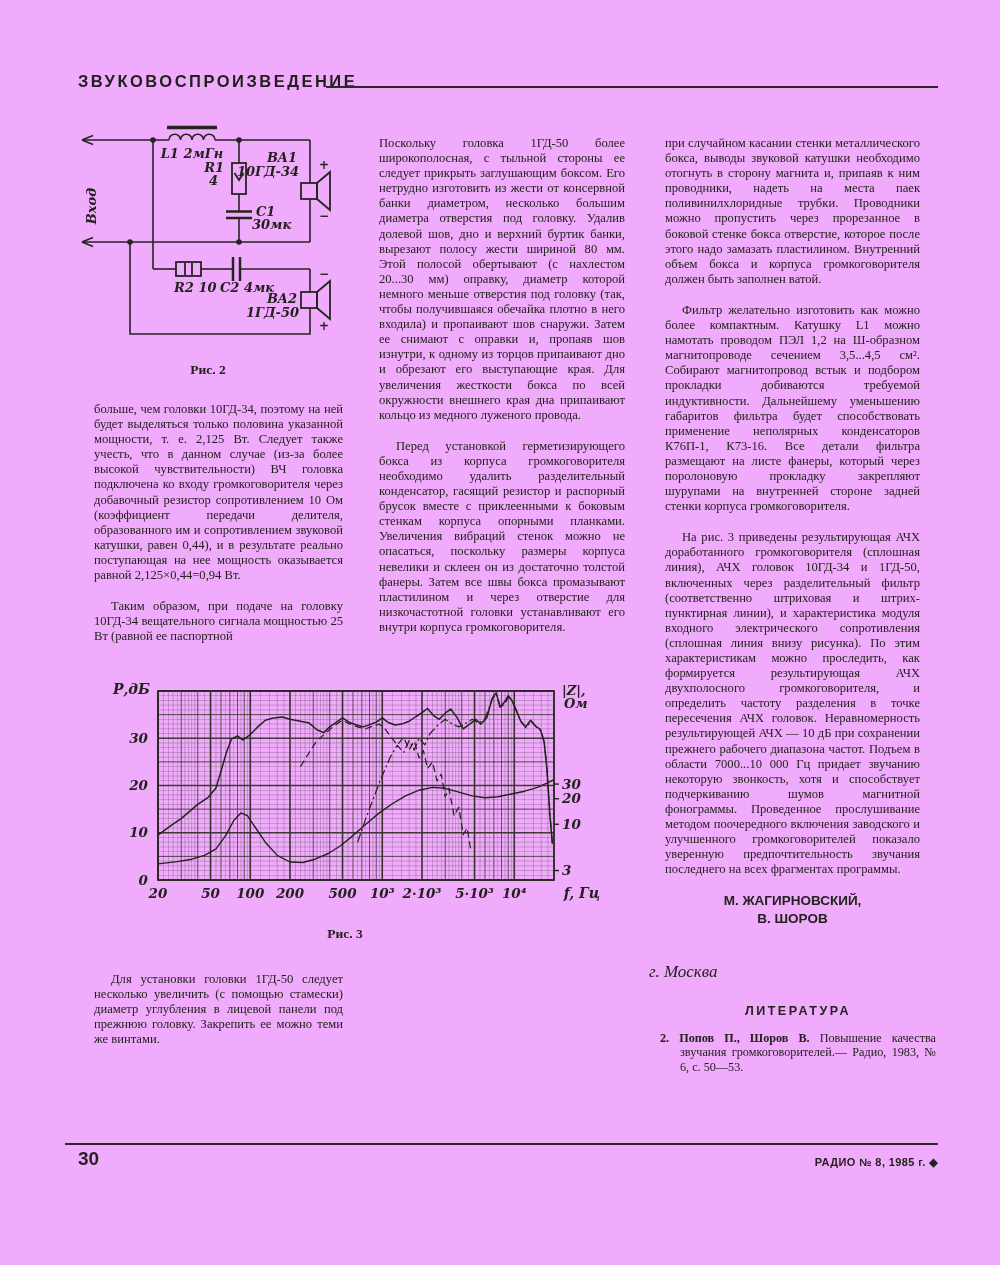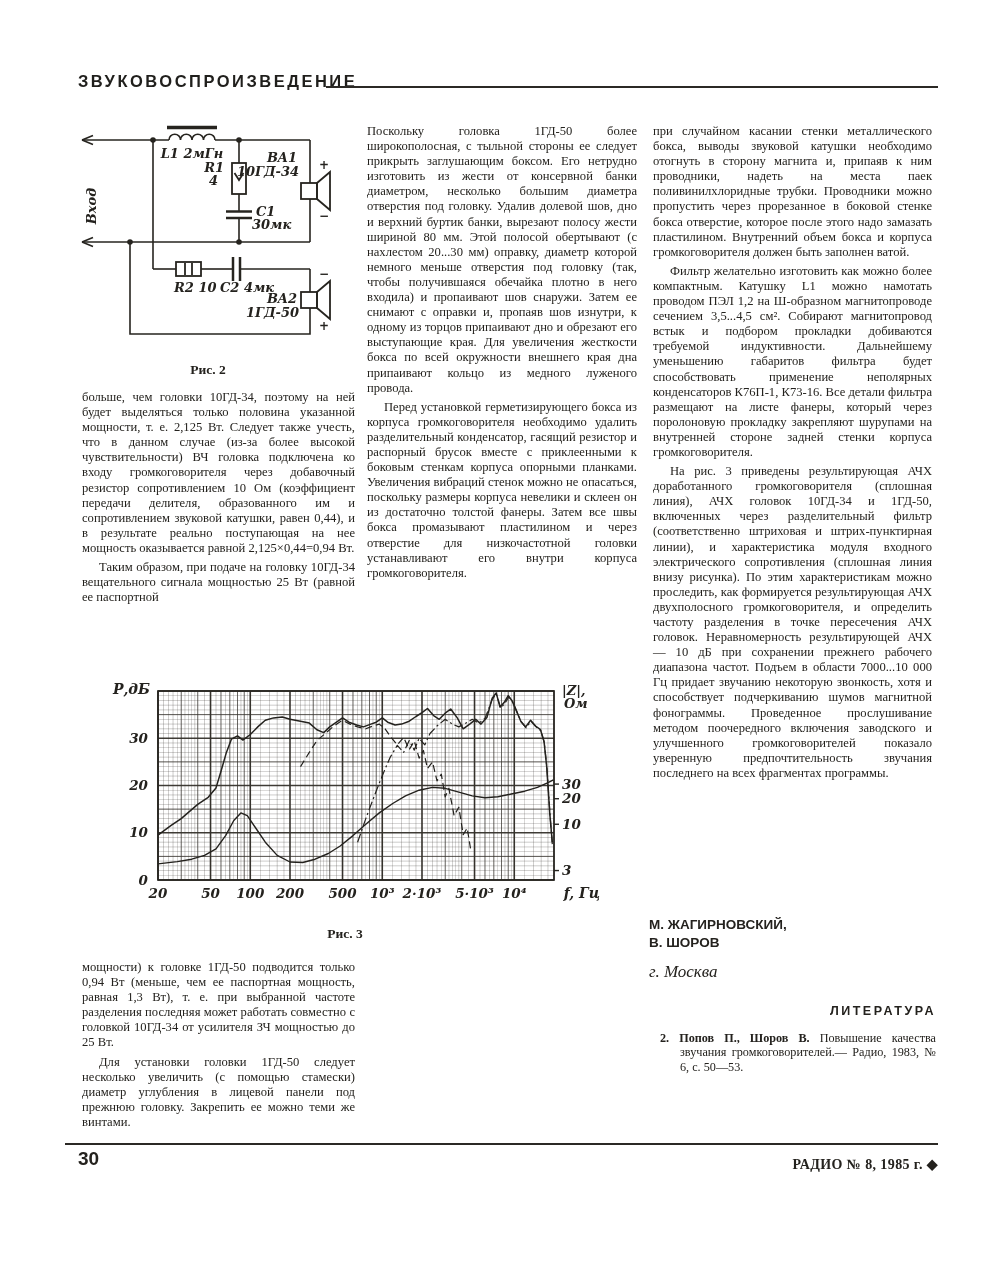--- a/index.html
+++ b/index.html
@@ -1,36 +1,36 @@
 <!DOCTYPE html>
 <html><head>
 <meta charset="utf-8">
 <style>
   html,body{margin:0;padding:0;background:#e8e8e6;}
-  .page{position:relative;width:1000px;height:1265px;background:#ffffff;
+  .page{position:relative;width:1000px;height:1265px;background:#f0abfc;
         font-family:"Liberation Serif",serif;color:#24221e;overflow:hidden;}
   .section-title{position:absolute;left:78px;top:72px;margin:0;
         font-family:"Liberation Sans",sans-serif;font-weight:bold;font-size:16.5px;
         letter-spacing:2.5px;color:#201f1c;}
   .hrule{position:absolute;height:2px;background:#2b2925;}
   .col{position:absolute;text-align:justify;font-size:12.6px;line-height:15.1px;overflow:hidden;}
-  .col p{margin:4px;}
+  .col p{margin:16px;}
   .col p.ind{text-indent:17px;}
   .figcap{position:absolute;text-align:center;font-weight:bold;font-size:13.5px;color:#24221e;}
-  .authors{position:absolute;left:649px;top:916px;width:287px;text-align:left;
+  .authors{position:absolute;left:649px;top:892px;width:287px;text-align:center;
         font-family:"Liberation Sans",sans-serif;font-weight:bold;font-size:13.5px;line-height:17.5px;}
   .city{position:absolute;left:649px;top:962px;font-style:italic;font-size:17px;}
   .lit{position:absolute;left:660px;top:1004px;width:276px;font-size:12.2px;line-height:14.6px;}
-  .lit-title{text-align:right;font-family:"Liberation Sans",sans-serif;font-size:12.5px;
+  .lit-title{text-align:center;font-family:"Liberation Sans",sans-serif;font-size:12.5px;
         font-weight:bold;letter-spacing:2.5px;margin:0 0 12px 0;}
   .ref{margin:0 0 2px 0;padding-left:20px;text-indent:-20px;text-align:justify;}
   .pageno{position:absolute;left:78px;top:1148px;font-family:"Liberation Sans",sans-serif;
         font-weight:bold;font-size:19px;}
-  .issue{position:absolute;right:62px;top:1156px;font-family:Liberation Serif, serif;
-        font-weight:bold;font-size:14px;letter-spacing:.4px;padding-left:41px;}
+  .issue{position:absolute;right:62px;top:1156px;font-family:Liberation Sans, sans-serif;
+        font-weight:bold;font-size:11px;letter-spacing:.4px;padding-left:41px;}
   svg text{fill:#24221e;}
   .sch-label{font-family:"DejaVu Serif",serif;font-style:italic;font-weight:bold;font-size:13px;}
   .sch-pol{font-family:"DejaVu Serif",serif;font-weight:bold;font-size:12px;}
 </style>
 </head>
 <body>
 
 <div class="page">
 
   <h1 class="section-title">ЗВУКОВОСПРОИЗВЕДЕНИЕ</h1>
@@ -274,21 +274,20 @@
       <text x="257.52808114470895" y="218" text-anchor="middle" font-size="13.5" font-family="&quot;DejaVu Serif&quot;,serif" font-style="italic" font-weight="bold">500</text>
       <text x="297.2640405723545" y="218" text-anchor="middle" font-size="13.5" font-family="&quot;DejaVu Serif&quot;,serif" font-style="italic" font-weight="bold">10³</text>
       <text x="337" y="218" text-anchor="middle" font-size="13.5" font-family="&quot;DejaVu Serif&quot;,serif" font-style="italic" font-weight="bold">2·10³</text>
       <text x="389.52808114470895" y="218" text-anchor="middle" font-size="13.5" font-family="&quot;DejaVu Serif&quot;,serif" font-style="italic" font-weight="bold">5·10³</text>
       <text x="429.2640405723545" y="218" text-anchor="middle" font-size="13.5" font-family="&quot;DejaVu Serif&quot;,serif" font-style="italic" font-weight="bold">10⁴</text>
       <text x="515" y="218" text-anchor="end" font-size="14" font-family="&quot;DejaVu Serif&quot;,serif" font-style="italic" font-weight="bold">f, Гц</text>
     </svg>
   <div class="figcap" style="left:85px;top:926px;width:520px;">Рис. 3</div>
 
   <div class="col" style="left:78px;top:956px;width:281px;height:186px;">
-    <p>мощности) к головке 1ГД-50 подводится только 0,94 Вт (меньше, чем ее паспортная мощность, равная 1,3 Вт), т. е. при выбранной частоте разделения последняя может работать совместно с головкой 10ГД-34 от усилителя ЗЧ мощностью до 25 Вт.</p>
     <p class="ind">Для установки головки 1ГД-50 следует несколько увеличить (с помощью стамески) диаметр углубления в лицевой панели под прежнюю головку. Закрепить ее можно теми же винтами.</p>
   </div>
 
   <div class="col" style="left:363px;top:956px;width:278px;height:186px;">
   </div>
 
   <div class="authors">
     <div>М. ЖАГИРНОВСКИЙ,</div>
     <div>В. ШОРОВ</div>
   </div>

